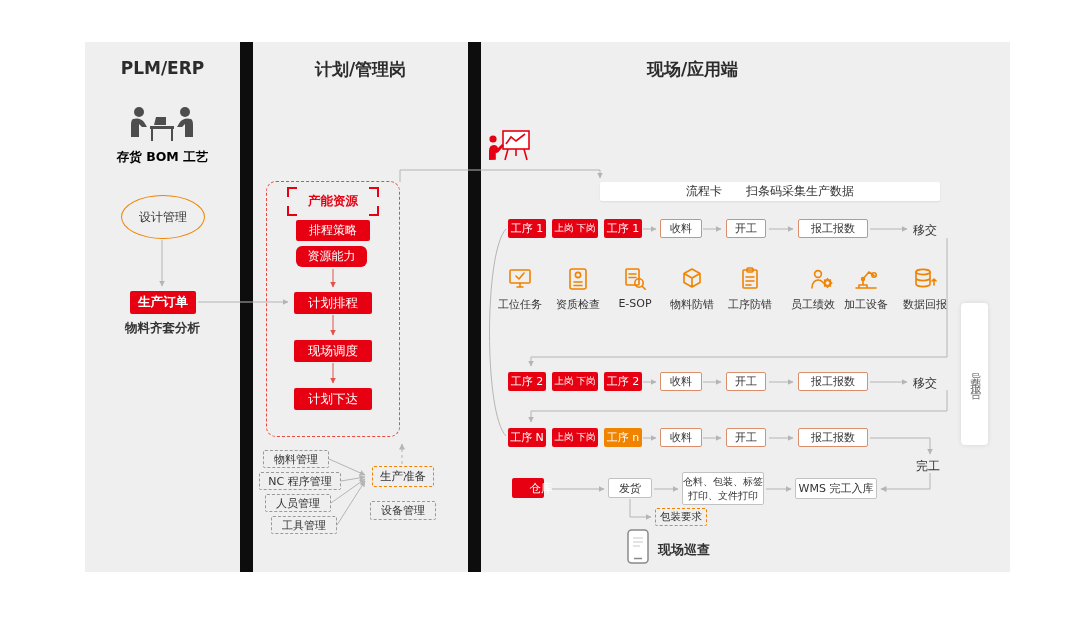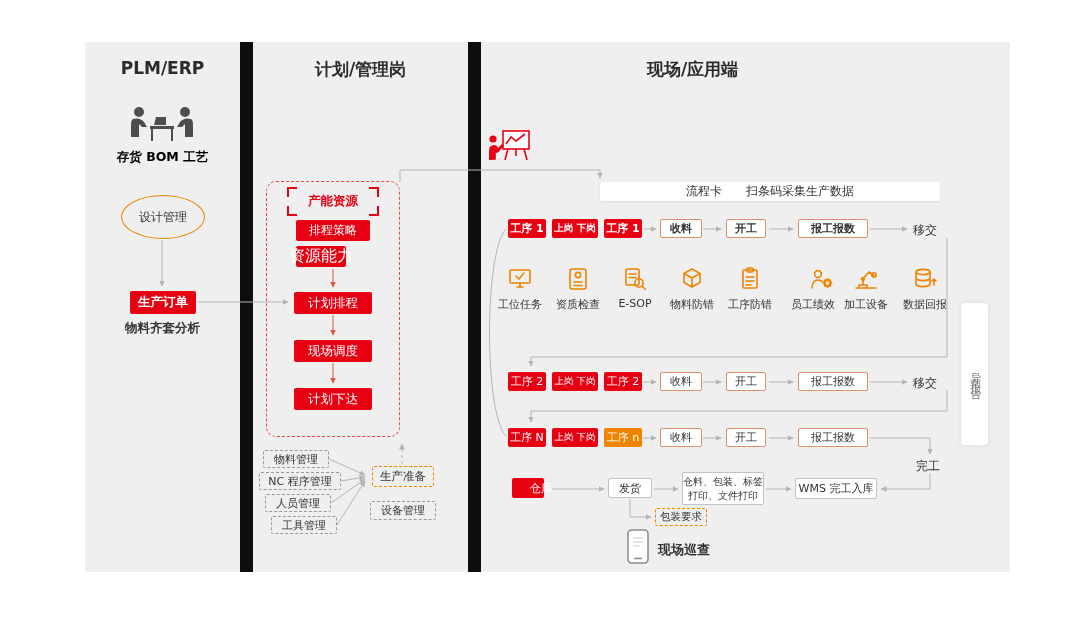--- a/index.html
+++ b/index.html
@@ -33,35 +33,35 @@
   .c-ana{left:85px;top:320px;width:155px;text-align:center;font-size:12.5px;font-weight:600;color:#333;}
 
   .c-scope{left:266px;top:181px;width:134px;height:256px;border:1px dashed #e84a3f;border-radius:10px;z-index:1;}
   .c-capres{left:293px;top:189px;width:80px;height:25px;color:#e60012;font-size:12.5px;font-weight:600;z-index:2;}
   .corner{position:absolute;width:8px;height:8px;border:0 solid #e60012;}
   .corner.tl{left:-6px;top:-2px;border-left-width:2px;border-top-width:2px;}
   .corner.tr{right:-6px;top:-2px;border-right-width:2px;border-top-width:2px;}
   .corner.bl{left:-6px;bottom:-2px;border-left-width:2px;border-bottom-width:2px;}
   .corner.br{right:-6px;bottom:-2px;border-right-width:2px;border-bottom-width:2px;}
   .c-b1{left:296px;top:220px;width:74px;height:21px;font-size:12px;}
-  .c-b2{left:296px;top:246px;width:50px;height:21px;font-size:16px;}
+  .c-b2{left:296px;top:246px;width:71px;height:21px;font-size:12px;border-radius:6px;}
   .c-b3{left:294px;top:292px;width:78px;height:22px;font-size:12.5px;}
   .c-b4{left:294px;top:340px;width:78px;height:22px;font-size:12.5px;}
   .c-b5{left:294px;top:388px;width:78px;height:22px;font-size:12.5px;text-align:center;}
   .c-m1{left:263px;top:450px;width:66px;height:18px;}
   .c-m2{left:259px;top:472px;width:82px;height:18px;}
   .c-m3{left:265px;top:494px;width:66px;height:18px;}
   .c-m4{left:271px;top:516px;width:66px;height:18px;}
   .c-prep{left:372px;top:466px;width:62px;height:21px;font-size:11.5px;}
   .c-equip{left:370px;top:501px;width:66px;height:19px;}
 
   .c-pres{left:487px;top:127px;width:46px;height:44px;}
   .c-card{left:600px;top:182px;width:340px;height:19px;background:#fff;font-size:12px;color:#333;box-shadow:0 1px 2px rgba(0,0,0,.08);}
 
-  .t1{top:219px;height:19px;font-weight:bold;} .t2{top:372px;height:19px;} .t3{top:428px;height:19px;}
+  .t1{top:219px;height:19px;} .t2{top:372px;height:19px;} .t3{top:428px;height:19px;}
   .ra{left:508px;width:38px;} .rbx{left:552px;width:46px;font-size:9.5px;}
   .rc{left:604px;width:38px;} .rd{left:660px;width:42px;}
   .re{left:726px;width:40px;} .rf{left:798px;width:70px;}
   .rt{left:913px;width:38px;font-size:12px;color:#333;}
   .t1t{top:222px;} .t2t{top:375px;}
 
   .feat{top:266px;width:54px;height:50px;display:flex;flex-direction:column;align-items:center;gap:5px;z-index:2;}
   .feat .lbl{font-size:11px;color:#333;white-space:nowrap;}
   .f1{left:493px;} .f2{left:551px;} .f3{left:608px;} .f4{left:665px;}
   .f5{left:723px;} .f6{left:781px;align-items:flex-end;} .f7{left:839px;} .f8{left:898px;}

